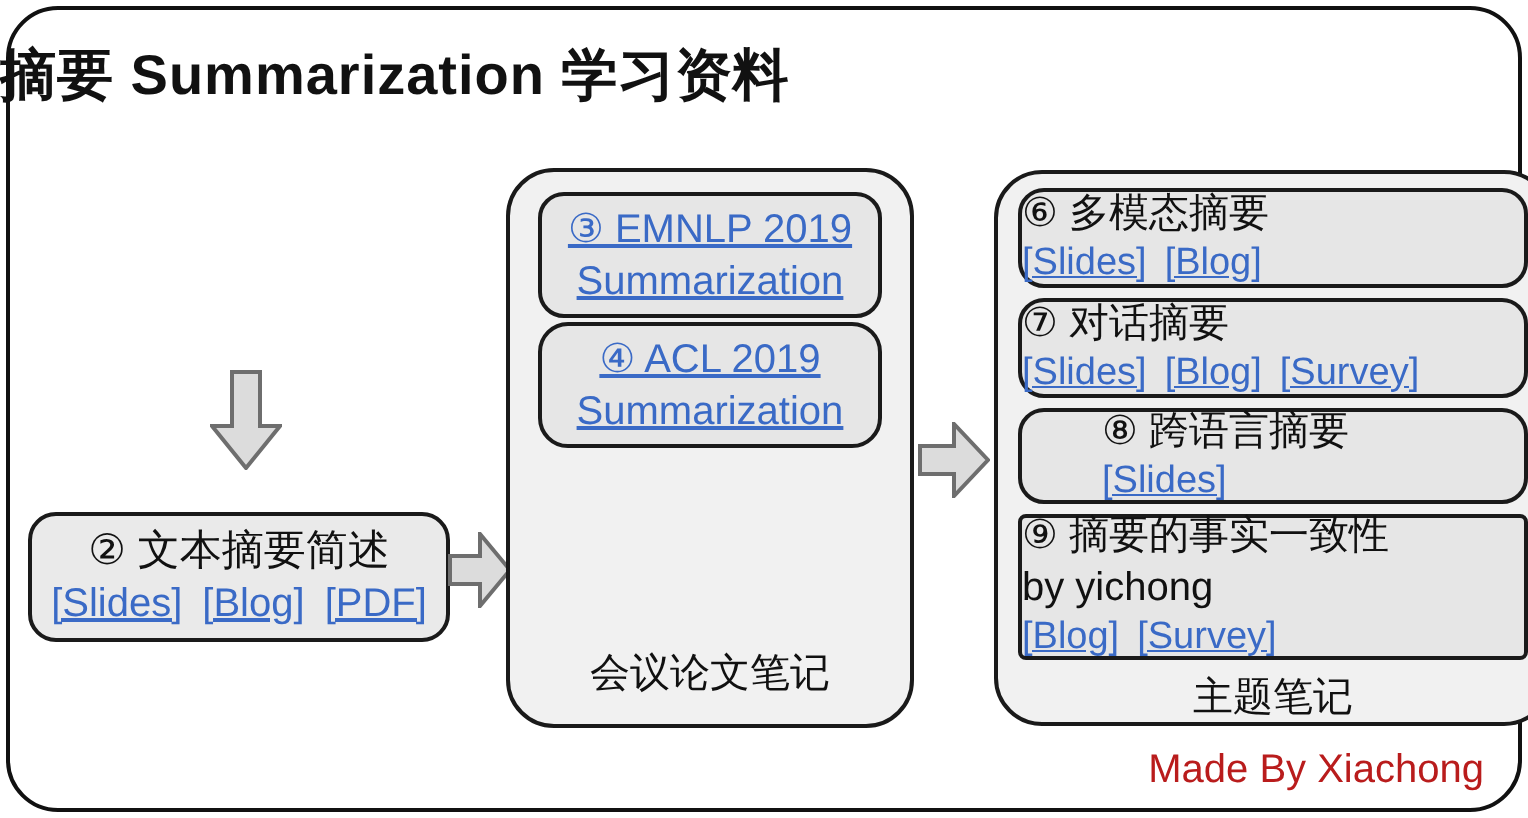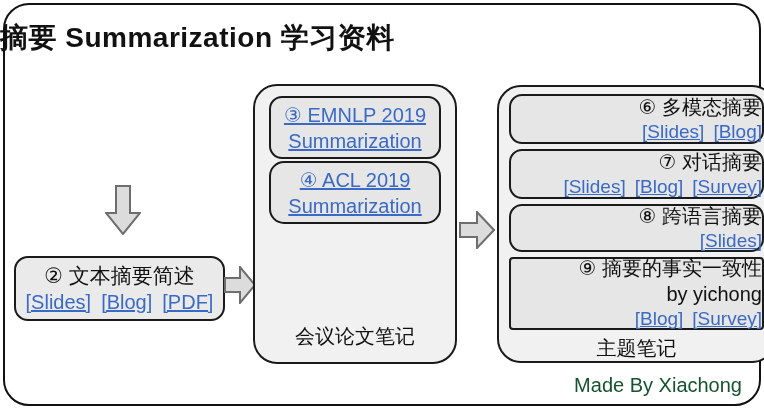--- a/index.html
+++ b/index.html
@@ -21,32 +21,32 @@
   .box1{left:18px;top:116px;width:207px;height:63px;}
   .box2{left:14px;top:256px;width:211px;height:65px;}
   .link{color:var(--link-blue);text-decoration:underline;cursor:pointer;}
   .t20{font-size:20px;}
   .t21{font-size:21px;}
   .linkrow{display:flex;gap:10px;justify-content:center;font-size:20px;}
   .arrow{position:absolute;}
   .group{position:absolute;border:2px solid var(--border);background:var(--group-fill);border-radius:24px;display:flex;flex-direction:column;align-items:center;}
   .group-mid{left:253px;top:84px;width:204px;height:280px;padding:10px 14px 8px;}
   .group-right{left:497px;top:85px;width:279px;height:278px;padding:7px 10px 5px;}
-  .gbox{position:static;width:100%;background:var(--box-fill);border:2px solid var(--border);border-radius:13px;display:flex;flex-direction:column;align-items:flex-end;justify-content:center;text-align:center;line-height:1.3;}
+  .gbox{position:static;width:100%;background:var(--box-fill);border:2px solid var(--border);border-radius:13px;display:flex;flex-direction:column;align-items:flex-start;justify-content:center;text-align:center;line-height:1.3;}
   .group-mid .gbox{height:63px;font-size:20px;}
   .group-mid .gbox + .gbox{margin-top:2px;border-radius:15px;}
   .group-mid .gbox .link{display:block;width:100%;}
   .caption{margin-top:auto;font-size:20px;color:#111;padding-bottom:4px;}
   .group-right .gbox{margin-bottom:5px;}
   .gb6,.gb7{height:50px;}
-  .gb8{height:48px;}
+  .gb8{height:48px;padding-left:40px;}
   .gb9{height:73px;border-radius:4px;}
   .group-right .linkrow{font-size:19px;gap:9px;}
   .group-right .gbox .t20{font-size:20px;}
-  .credit{position:absolute;top:374px;right:22px;font-size:20px;color:#14532d;}
+  .credit{position:absolute;top:374px;right:22px;font-size:20px;color:#b91c1c;}
 </style>
 </head>
 <body>
 
 <div class="canvas">
   <div class="frame"></div>
 
   <div class="title">摘要 Summarization 学习资料</div>
 
 

